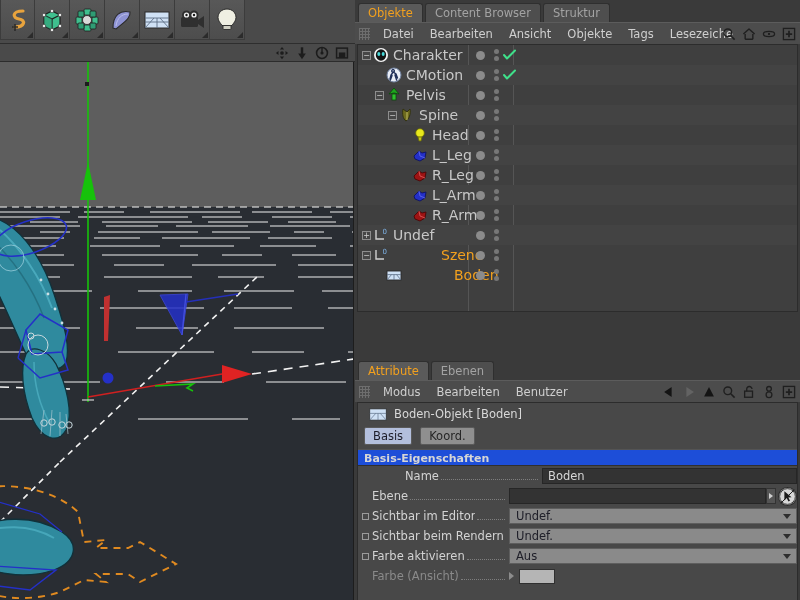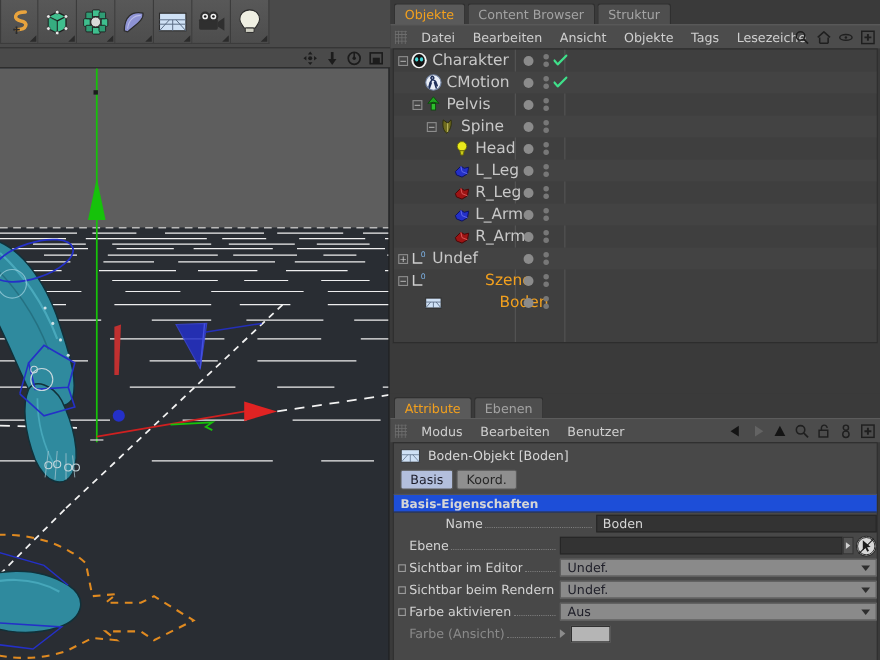--- a/index.html
+++ b/index.html
@@ -128,24 +128,24 @@
   .dot-s{ width:5px;height:5px;border-radius:50%;background:#777; }
   .dot-s.red{ background:#e05b4e; }
   .tagmark{ position:absolute; left:145px; top:4px; width:13px;height:12px; }
 
   
   #attr{ position:absolute; left:0; top:358px; width:445px; height:250px; }
   #attrbody{
     margin:0 2px; background:#484848; border:1px solid #2c2c2c;
     height:202px; position:relative;
   }
-  .obj-head{ display:flex; align-items:center; height:22px; padding:0 6px; gap:7px; }
+  .obj-head{ display:flex; align-items:center; height:22px; padding:0 11px; gap:7px; }
   .obj-head .ohico{ width:18px;height:13px;display:block; }
   .obj-head .ohtxt{ font-size:11.5px; color:#d8d8d8; }
-  .subtabs{ display:flex; gap:3px; padding:2px 9px 4px 6px; }
+  .subtabs{ display:flex; gap:8px; padding:2px 9px 4px 6px; }
   .subtab{
     padding:1px 8px; font-size:11.5px; border-radius:2px;
     background:#8f8f8f; color:#262626; cursor:pointer;
     border:1px solid #5a5a5a;
   }
   .subtab.active{ background:#b3bfdd; color:#1d1d2a; }
   .sechead{
     background:#1d4ed8; height:17px; line-height:17px;
     padding-left:6px; font-size:11px; font-weight:bold; color:#d6d6d6;
     border-top:1px solid #545454; border-bottom:1px solid #2f2f2f;

